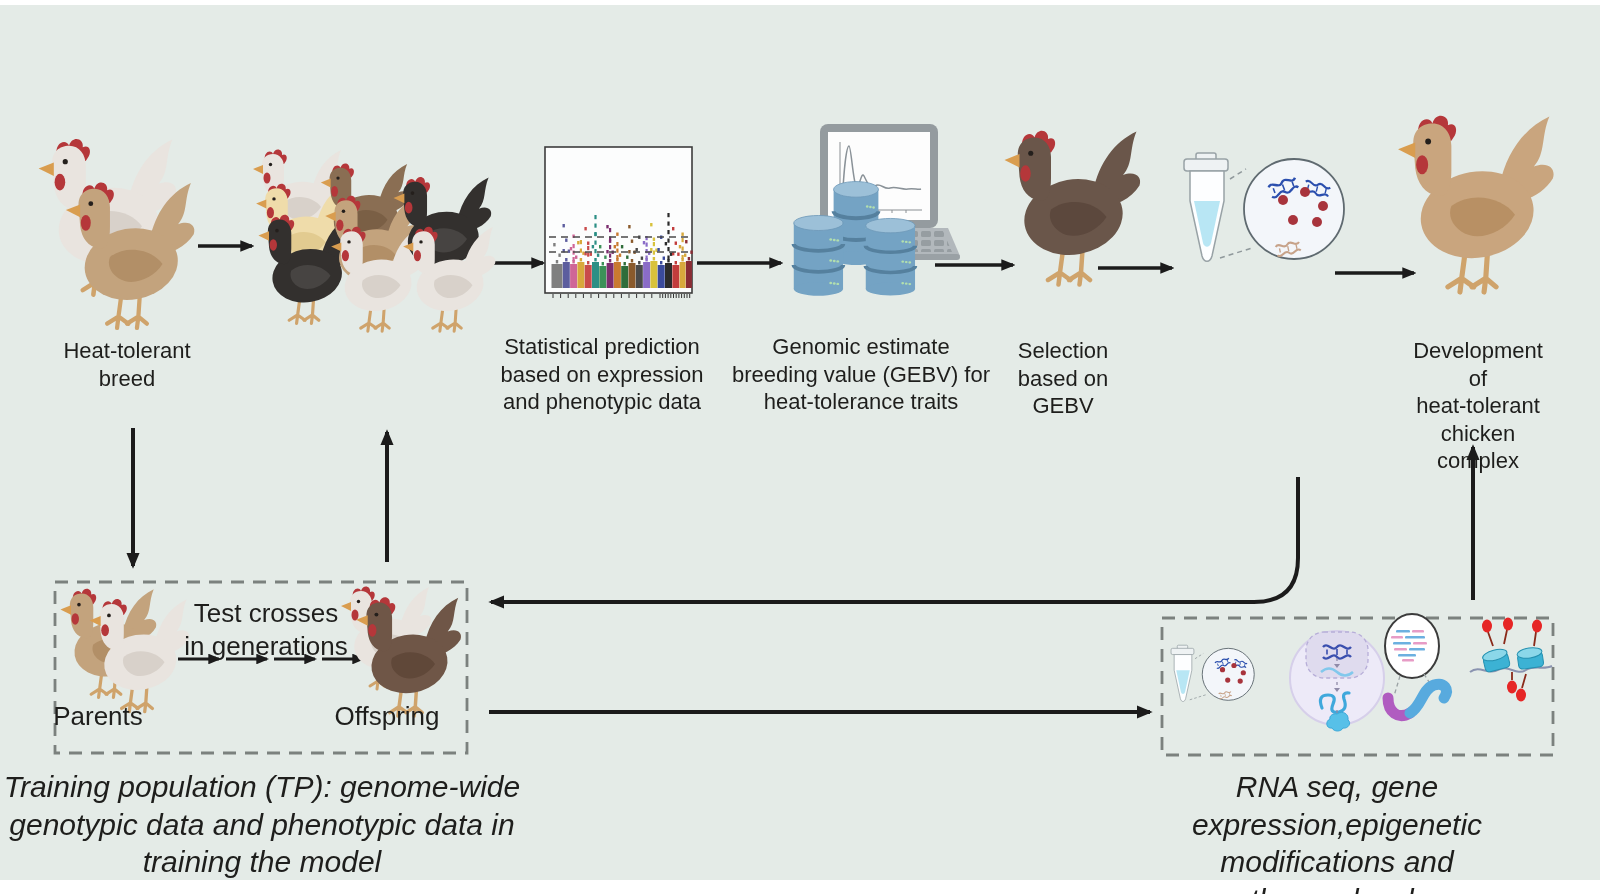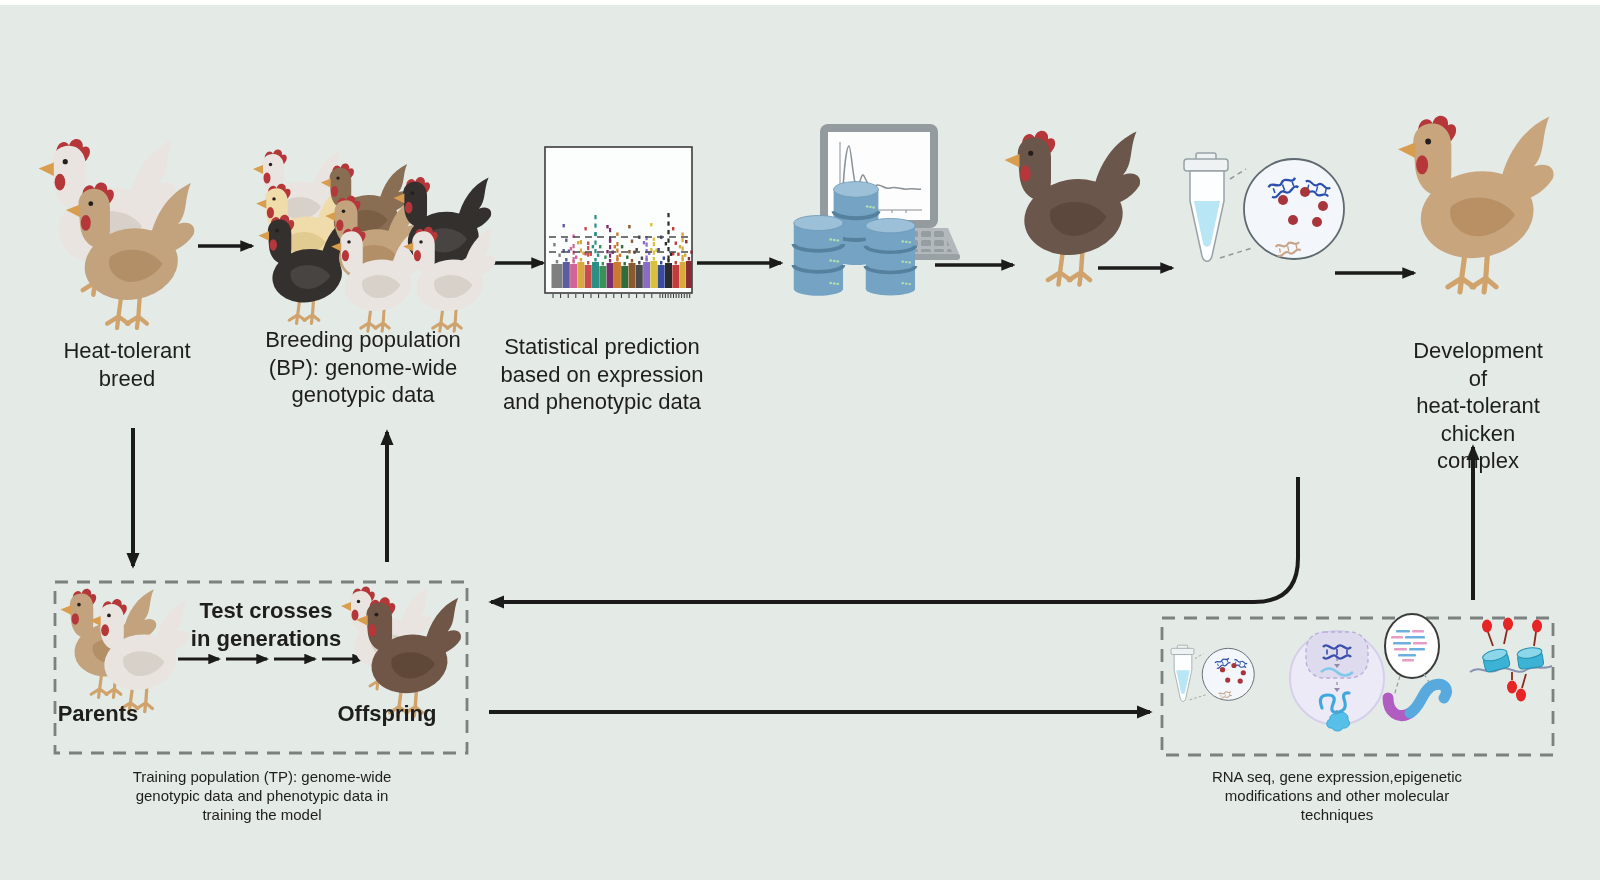--- a/index.html
+++ b/index.html
@@ -2,22 +2,22 @@
 <html><head>
 <meta charset="utf-8">
 <style>
   html,body{margin:0;padding:0;background:#ffffff;}
   .stage{position:relative;width:1600px;height:894px;overflow:hidden;
          font-family:"Liberation Sans",sans-serif;}
   .bg{position:absolute;left:0;top:5px;width:1600px;height:875px;background:#e4ebe7;}
   svg.overlay{position:absolute;left:0;top:0;}
   .lbl{position:absolute;transform:translateX(-50%);text-align:center;
        white-space:pre-line;color:#1e1e1c;font-size:22px;line-height:1.25;}
-  .lbl.small{font-size:22px;font-weight:bold;}
-  .lbl.cap{font-size:15px;}
+  .lbl.small{font-size:26px;}
+  .lbl.cap{font-size:30px;font-style:italic;}
 </style>
 </head>
 <body>
 
 <div class="stage">
   <div class="bg"></div>
 
   <svg class="overlay" width="1600" height="894" viewBox="0 0 1600 894">
     <defs>
       <marker id="ah" viewBox="0 0 12 10" refX="10" refY="5" markerWidth="4" markerHeight="3.4" orient="auto-start-reverse">
@@ -377,26 +377,29 @@
           <ellipse cx="69" cy="16" rx="5" ry="6.5"></ellipse>
           <ellipse cx="44" cy="77" rx="5" ry="6.5"></ellipse>
           <ellipse cx="53" cy="85" rx="5" ry="6.5"></ellipse>
         </g>
       </g>
     </g>
   </svg>
 
   <div class="lbl" style="left:127px;top:337px">Heat-tolerant
 breed</div>
-  <div class="lbl" style="left:363px;top:326px">Breeding population
-(BP): genome-wide
-genotypic data</div>
   <div class="lbl" style="left:602px;top:333px">Statistical prediction
 based on expression
 and phenotypic data</div>
+  <div class="lbl" style="left:861px;top:333px">Genomic estimate
+breeding value (GEBV) for
+heat-tolerance traits</div>
+  <div class="lbl" style="left:1063px;top:337px">Selection
+based on
+GEBV</div>
   <div class="lbl" style="left:1478px;top:337px">Development of
 heat-tolerant
 chicken complex</div>
 
   <div class="lbl small" style="left:266px;top:597px">Test crosses
 in generations</div>
   <div class="lbl small" style="left:98px;top:700px">Parents</div>
   <div class="lbl small" style="left:387px;top:700px">Offspring</div>
 
   <div class="lbl cap" style="left:262px;top:768px">Training population (TP): genome-wide

